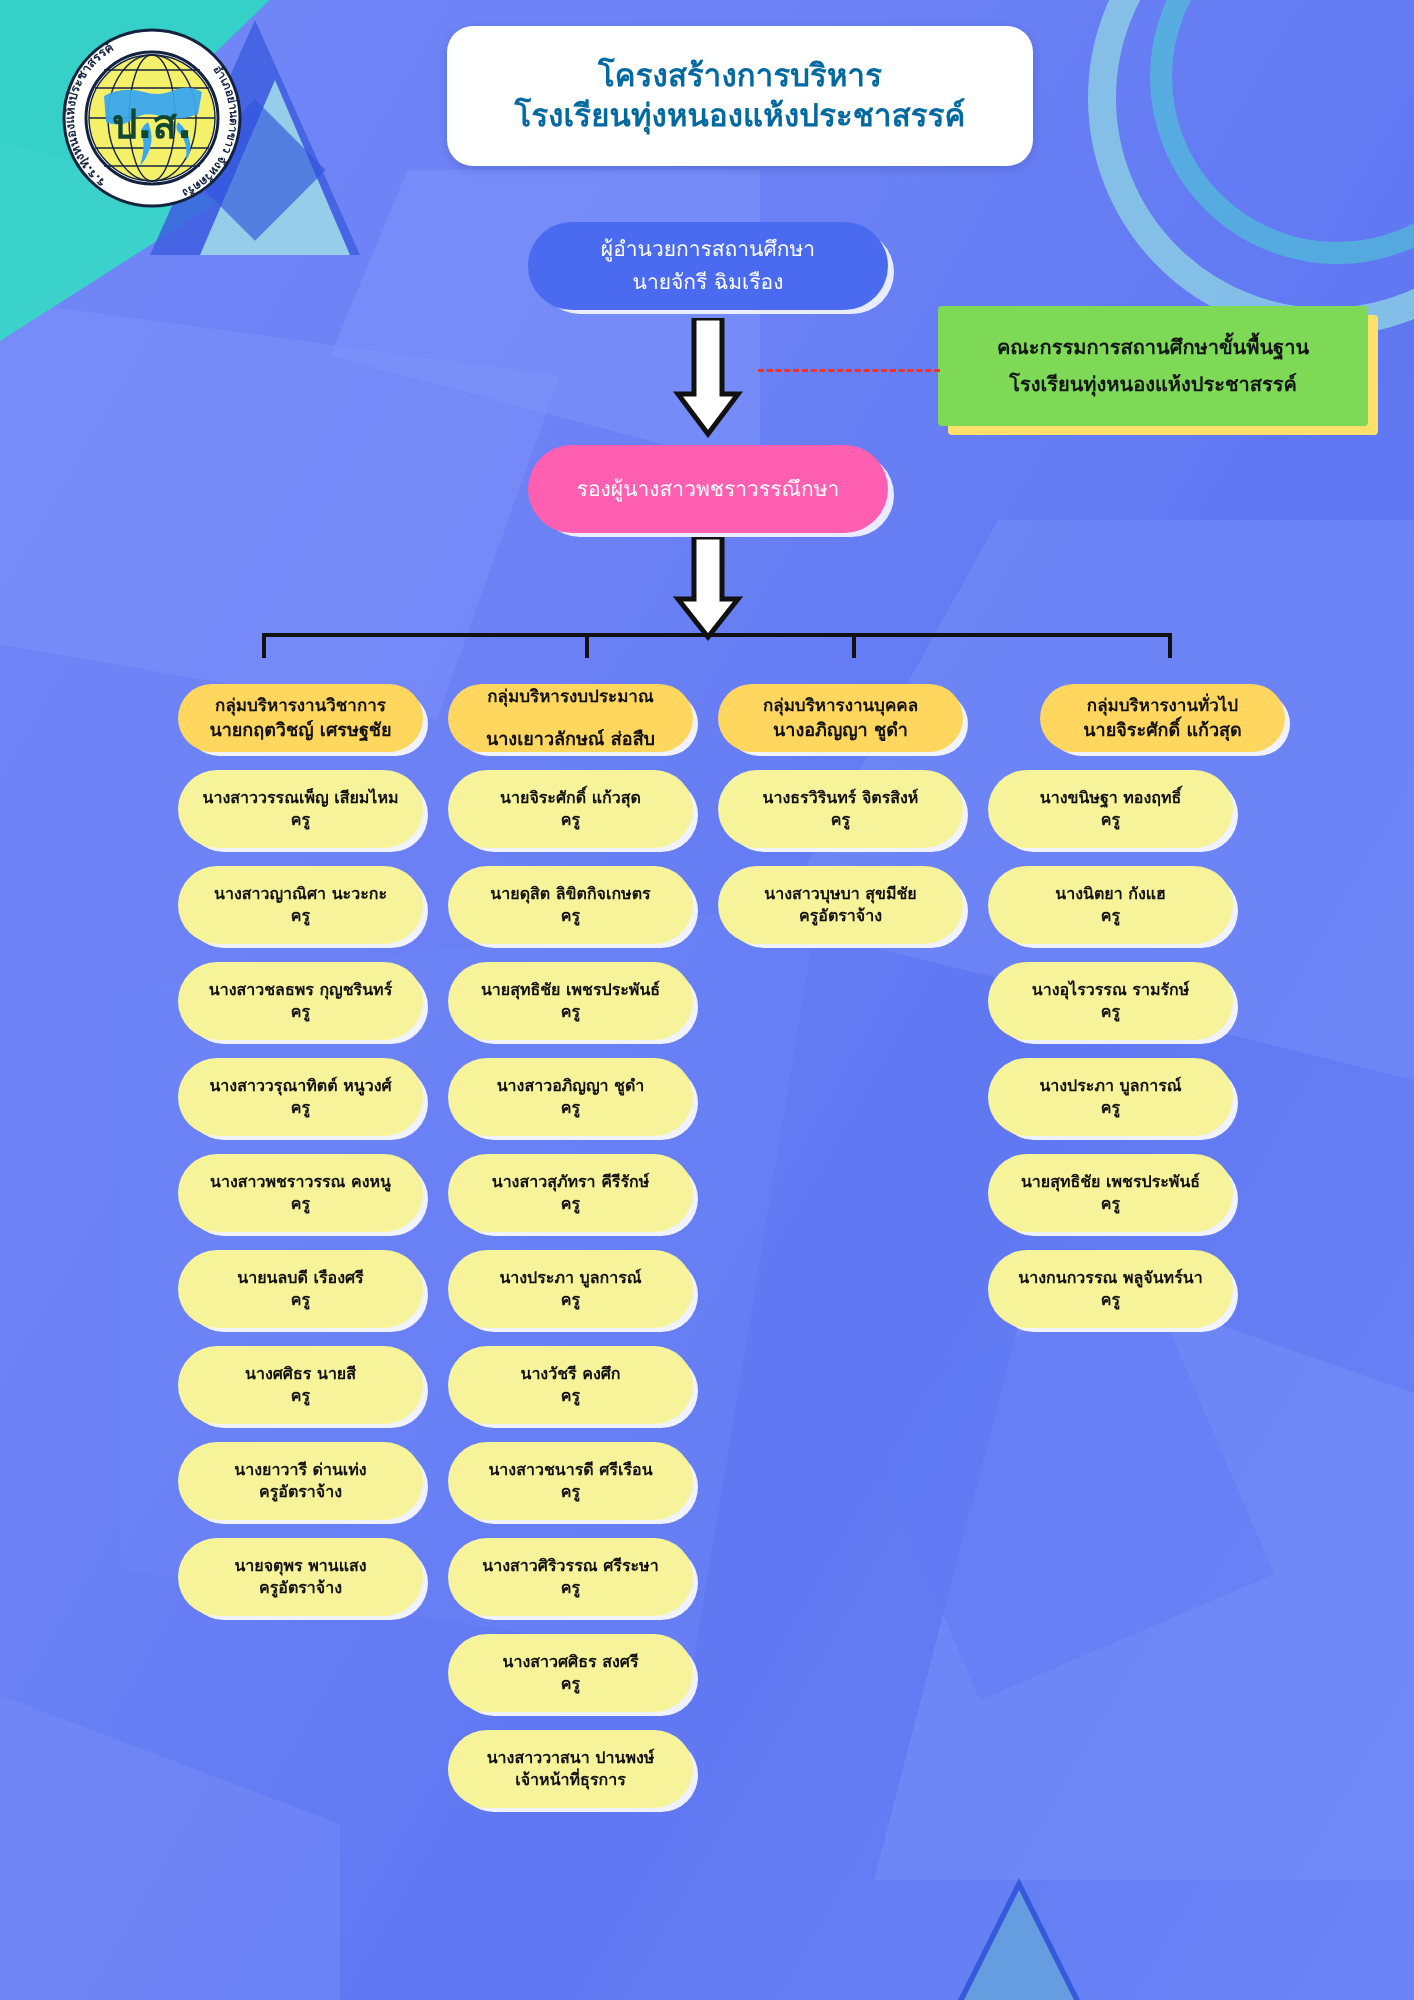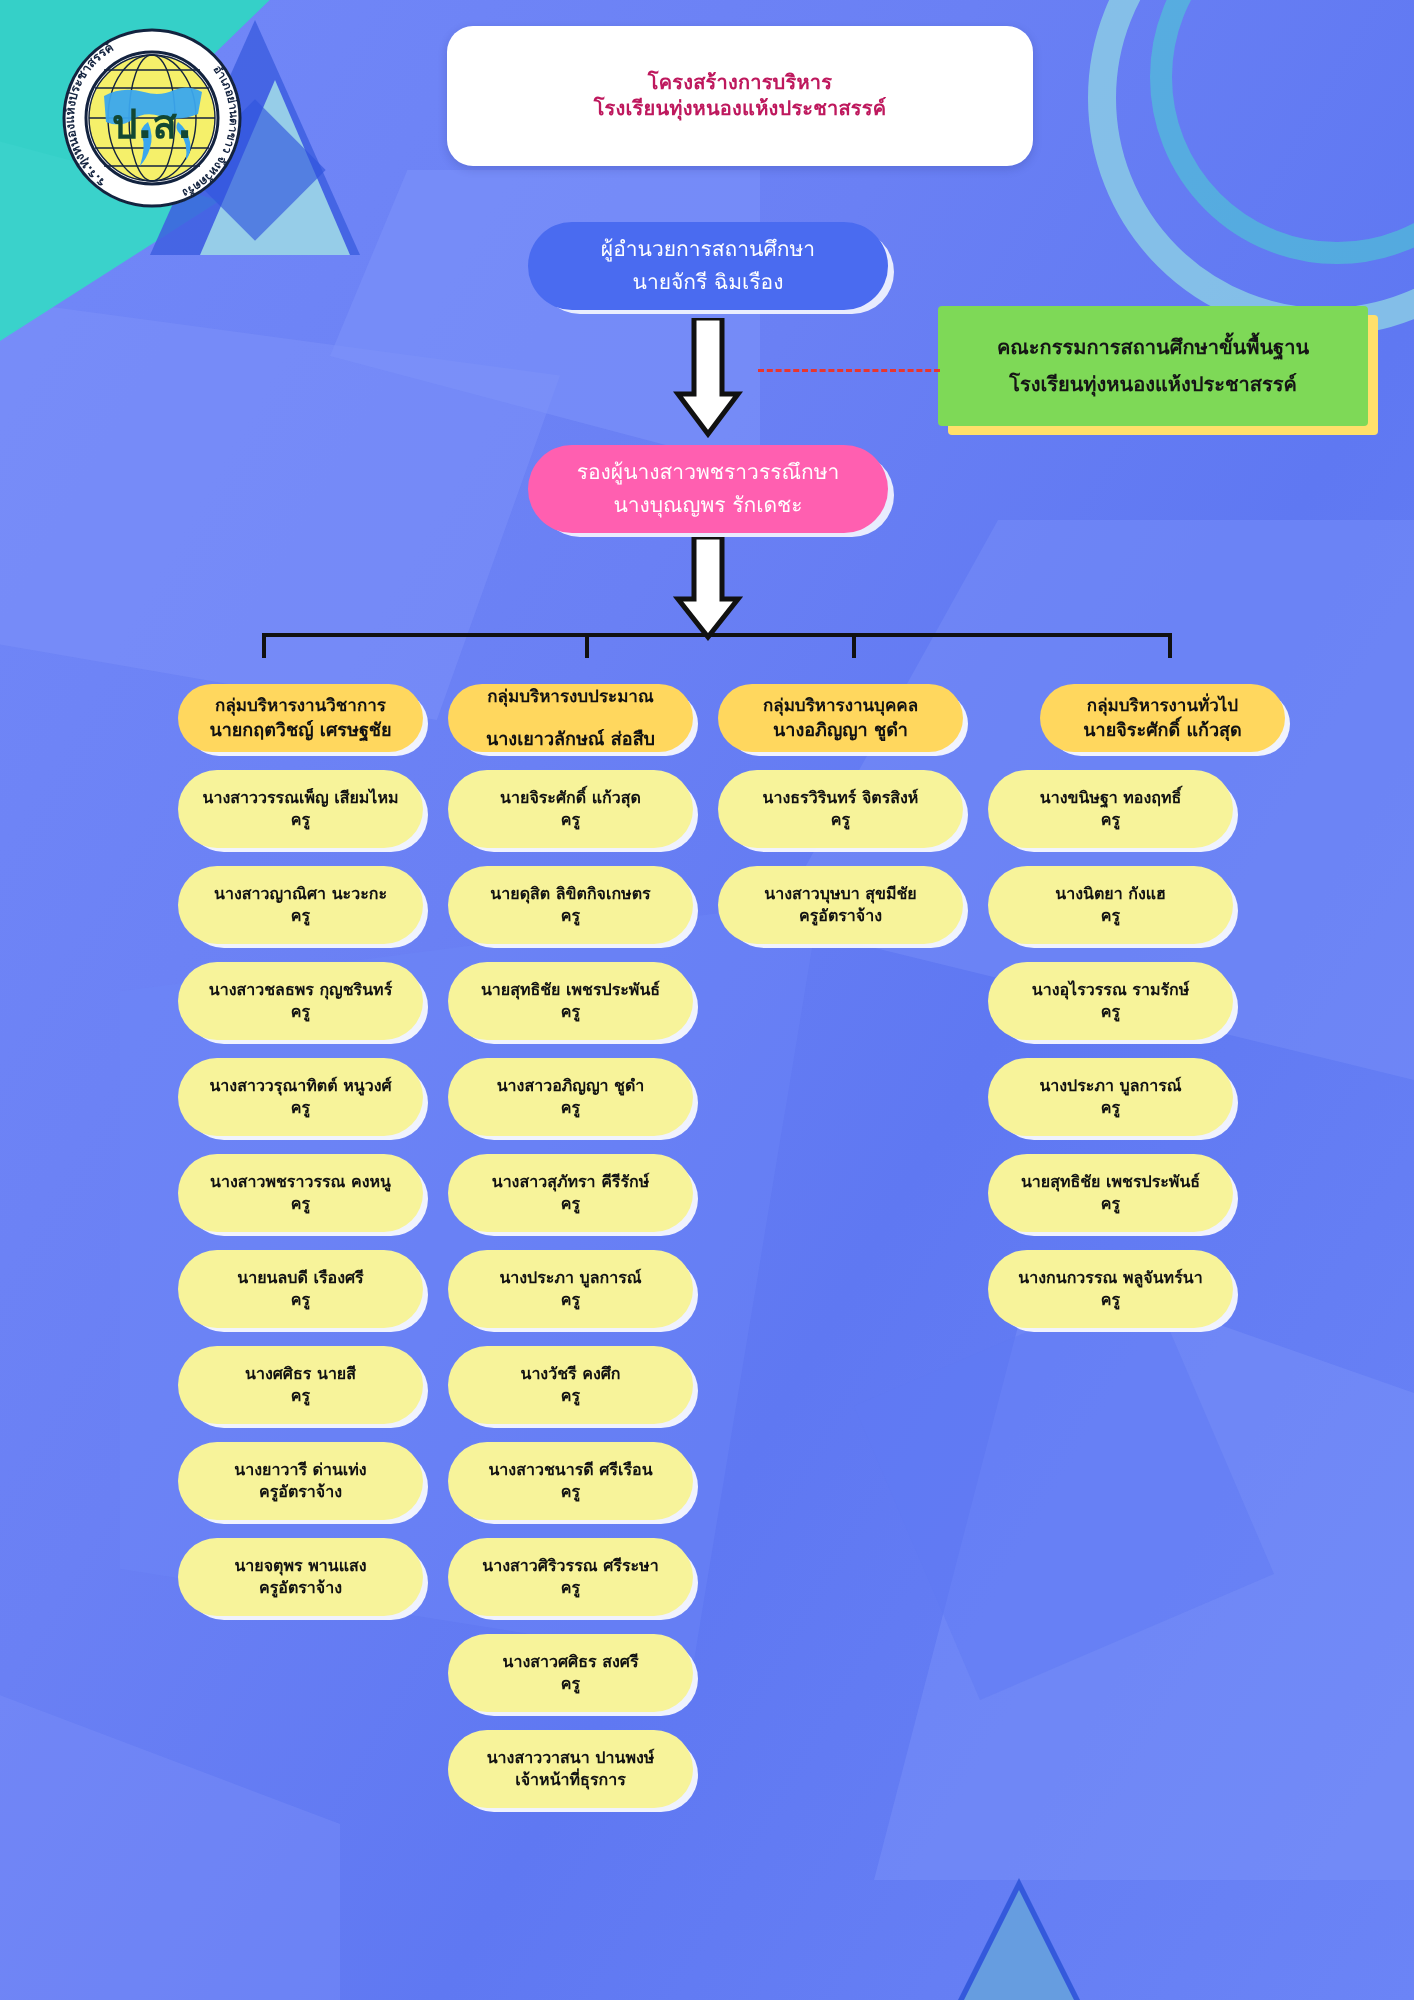--- a/index.html
+++ b/index.html
@@ -45,21 +45,21 @@
   .corner-tri2{position:absolute;right:336px;bottom:-8px;width:118px;height:118px;
     background:#8fd6e4;opacity:.55;clip-path:polygon(50% 0%,100% 100%,0% 100%);}
 
   
   .title-card{
     position:absolute;left:447px;top:26px;width:586px;height:140px;
     background:#ffffff;border-radius:26px;
     display:flex;flex-direction:column;align-items:center;justify-content:center;
     box-shadow:0 3px 10px rgba(20,30,90,.18);
   }
-  .title-line{color:#be185d;font-weight:bold;font-size:20px;line-height:1.28;letter-spacing:.2px;}
+  .title-line{color:#0369a1;font-weight:bold;font-size:31px;line-height:1.28;letter-spacing:.2px;}
 
   
   .logo{position:absolute;left:60px;top:26px;width:184px;height:184px;}
   .logo svg{display:block;}
 
   
   .node{position:absolute;box-sizing:border-box;display:flex;flex-direction:column;
         align-items:center;justify-content:center;text-align:center;}
   .node .l1,.node .l2{display:block;width:100%;}
 
@@ -183,21 +183,20 @@
 <div class="dashed"></div>
 
 <div class="arrow" style="left:668px;top:318px;">
   <svg width="80" height="120" viewBox="0 0 80 120">
     <polygon points="26,0 54,0 54,76 70,76 40,116 10,76 26,76" fill="#ffffff" stroke="#111" stroke-width="5"></polygon>
   </svg>
 </div>
 
 <div class="node deputy">
   <span class="l1">รองผู้นางสาวพชราวรรณึกษา</span>
-  <span class="l2">นางบุณญพร รักเดชะ</span>
 </div>
 
 <div class="arrow" style="left:668px;top:537px;">
   <svg width="80" height="104" viewBox="0 0 80 104">
     <polygon points="26,0 54,0 54,62 70,62 40,100 10,62 26,62" fill="#ffffff" stroke="#111" stroke-width="5"></polygon>
   </svg>
 </div>
 
 <div class="bus"></div>
 <div class="drop" style="left:262px;"></div>

